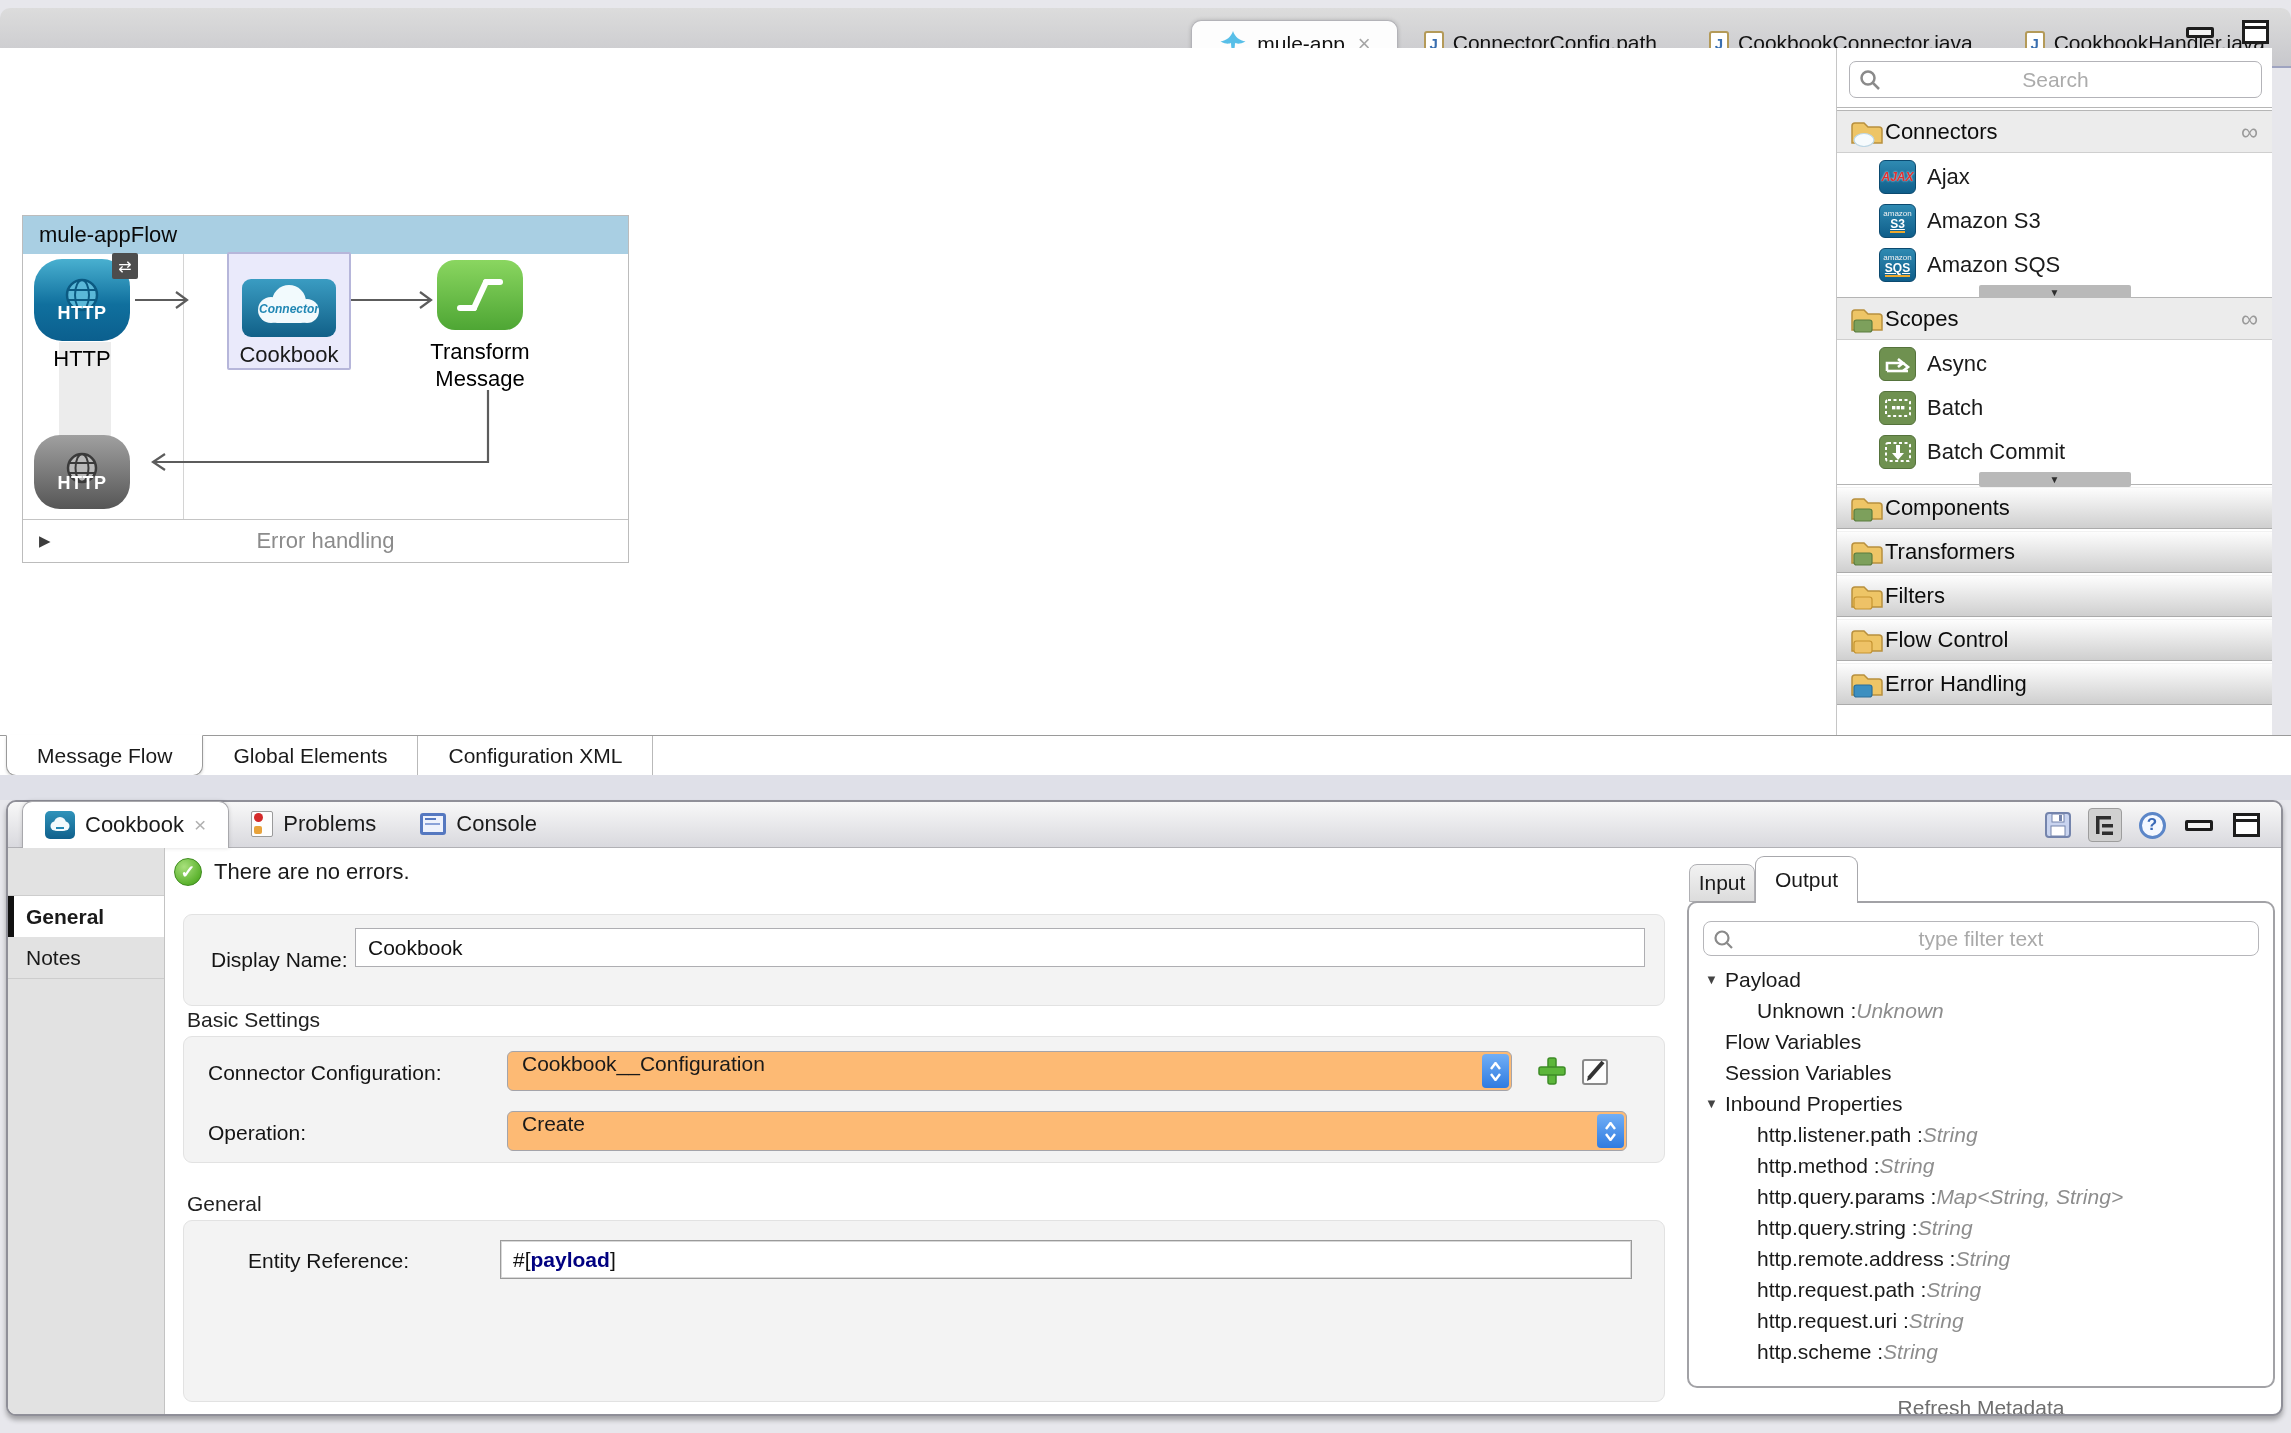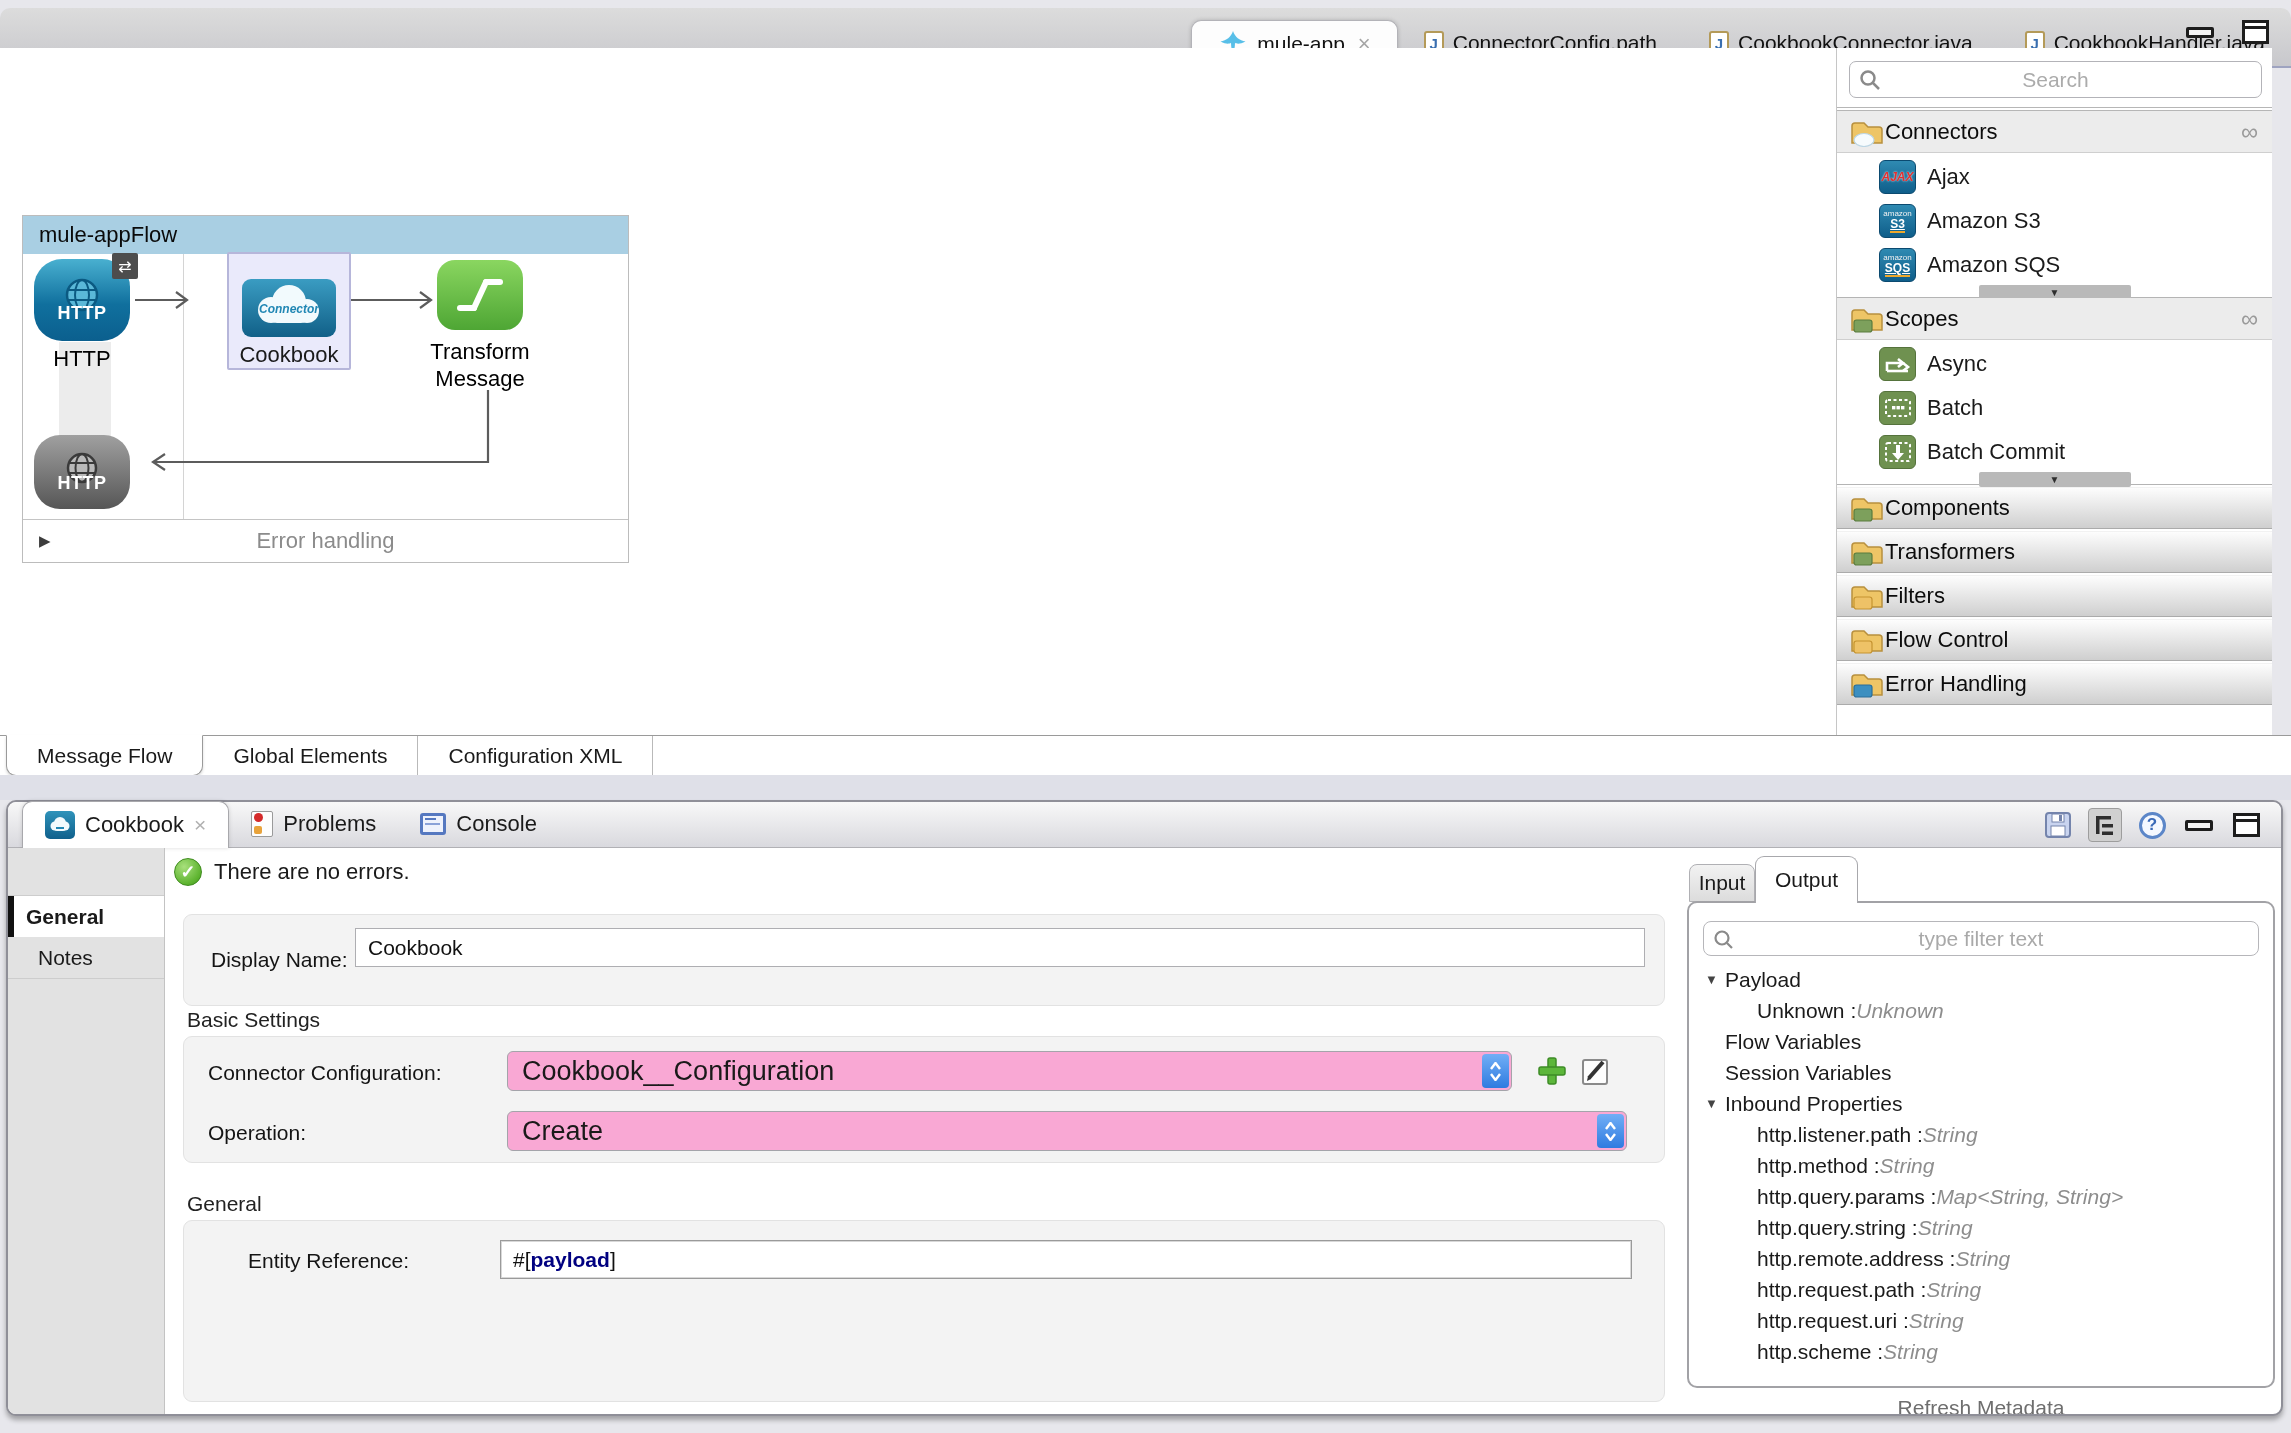--- a/index.html
+++ b/index.html
@@ -113,36 +113,36 @@
   .consicon::after{ content:""; position:absolute; left:2px; top:7px; right:3px; border-top:2px solid #8aa2d8;}
   .ptools{ position:absolute; right:18px; top:6px; display:flex; align-items:center; gap:13px;}
   .toolbtn{ width:34px; height:34px; display:flex; align-items:center; justify-content:center; border-radius:4px;}
   .toolbtn.pressed{ background:#d0d0d0; border:1px solid #9d9d9d;}
   .helpc{ width:27px; height:27px; border:3px solid #5b86c8; border-radius:50%; color:#3a6ab8;
     font-weight:bold; font-size:17px; display:flex; align-items:center; justify-content:center; background:#f4f8ff;}
 
   .pbody{ position:relative; height:566px; border-radius:0 0 8px 8px; overflow:hidden;}
   .sidebar{ position:absolute; left:0; top:0; bottom:0; width:157px; background:#e2e2e2; border-right:1px solid #c3c3c3;}
   .sb-top{ height:48px; border-bottom:1px solid #cdcdcd;}
-  .sb-item{ height:41px; display:flex; align-items:center; padding-left:30px; font-size:21px;}
+  .sb-item{ height:41px; display:flex; align-items:center; padding-left:18px; font-size:21px;}
   .sb-item.sel{ background:#fff; font-weight:bold; border-left:6px solid #111; padding-left:12px;}
   .sb-bot{ border-top:1px solid #cdcdcd;}
 
   .status{ position:absolute; left:166px; top:10px; display:flex; align-items:center; gap:12px; font-size:22px;}
   .okic{ width:28px; height:28px; border-radius:50%; background:radial-gradient(circle at 35% 30%,#a8e07c,#5cb32e 70%,#3f8c1f);
     border:1px solid #3f8c1f; color:#fff; font-size:18px; font-weight:bold; display:flex; align-items:center; justify-content:center;}
 
   .group{ position:absolute; left:175px; width:1482px; background:#f3f3f3; border:1px solid #e2e2e2; border-radius:9px;}
   .g-label{ position:absolute; font-size:21px; color:#141414;}
   .tinput{ position:absolute; height:39px; background:#fff; border:1px solid #aeaeb2;
     font-size:21px; color:#111; padding:0 12px; font-family:inherit; display:flex; align-items:center;}
   input.tinput{ display:inline-block; line-height:37px; outline:none;}
   .sect-title{ position:absolute; left:179px; font-size:21px; color:#222;}
-  .combo{ position:absolute; height:40px; background:#f9a8d4; border:1px solid #a4a4aa; border-radius:6px;
-    font-size:27px; display:flex; align-items:center; padding-left:14px;}
+  .combo{ position:absolute; height:40px; background:#fdba74; border:1px solid #a4a4aa; border-radius:6px;
+    font-size:21px; display:flex; padding-left:14px;}
   .stepper{ position:absolute; right:2px; top:2px; bottom:2px; width:27px; border-radius:4px;
     background:linear-gradient(#71aef6,#2f7be0); display:flex; flex-direction:column;
     align-items:center; justify-content:center; gap:3px;}
   .mel-hash{ color:#111;}
   .mel-tok{ color:#000080; font-weight:bold;}
 
   
   .mtab{ position:absolute; display:flex; align-items:center; justify-content:center; font-size:21px;}
   .mtab.inactive{ left:1681px; top:16px; width:66px; height:38px; background:linear-gradient(#f2f2f2,#dcdcdc);
     border:1px solid #b0b0b4; border-radius:8px 8px 0 0;}

